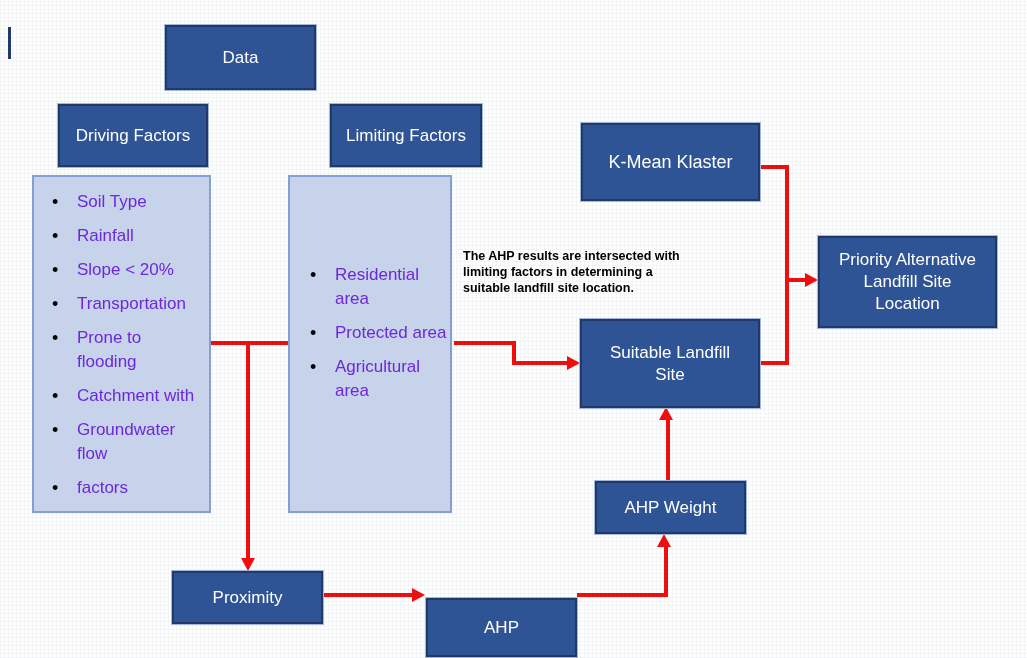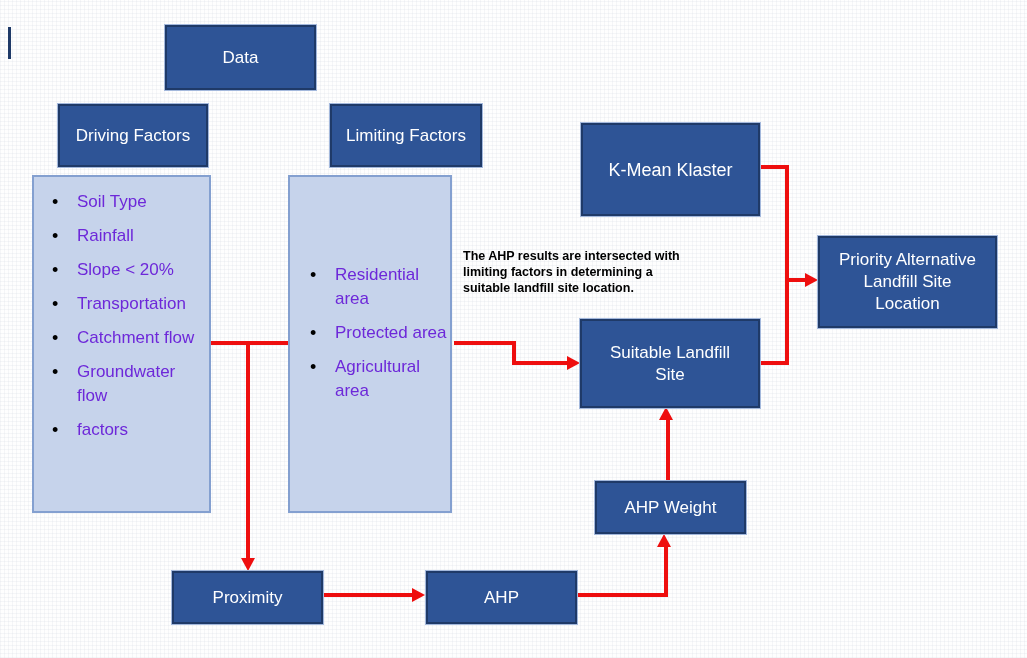--- a/index.html
+++ b/index.html
@@ -72,35 +72,36 @@
   <div class="abs darkbox" style="left:290px;top:104px;width:152px;height:63px;margin-left:40px;">
     <span>Limiting Factors</span>
   </div>
 
   <div class="abs lightbox" style="left:32px;top:175px;width:179px;height:338px;padding:13px 6px 0 10px;">
     <ul>
         <li>Soil Type</li>
         <li>Rainfall</li>
         <li>Slope &lt; 20%</li>
         <li>Transportation</li>
-        <li>Catchment flow</li>
+        <li>Prone to flooding</li>
+        <li>Catchment with</li>
         <li>Groundwater flow</li>
         <li>factors</li>
       </ul>
   </div>
 
   <div class="abs lightbox" style="left:288px;top:175px;width:164px;height:338px;padding:86px 0 0 12px;">
     <ul>
         <li>Residential area</li>
         <li>Protected area</li>
         <li>Agricultural area</li>
       </ul>
   </div>
 
-  <div class="abs darkbox" style="left:581px;top:123px;width:179px;height:93px;font-size:18px;">
+  <div class="abs darkbox" style="left:581px;top:123px;width:179px;height:78px;font-size:18px;">
     <span>K-Mean Klaster</span>
   </div>
 
   <div class="abs darkbox" style="left:580px;top:319px;width:180px;height:89px;padding:0 14px;">
     <span>Suitable Landfill Site</span>
   </div>
 
   <div class="abs annotation" style="left:463px;top:248px;width:240px;">The AHP results are intersected with limiting factors in determining a suitable landfill site location.</div>
 
   <div class="abs darkbox" style="left:818px;top:236px;width:179px;height:92px;padding:8px 10px;">
@@ -108,21 +109,21 @@
   </div>
 
   <div class="abs darkbox" style="left:172px;top:571px;width:151px;height:53px;">
     <span>Proximity</span>
   </div>
 
   <div class="abs darkbox" style="left:595px;top:481px;width:151px;height:53px;">
     <span>AHP Weight</span>
   </div>
 
-  <div class="abs darkbox" style="left:426px;top:571px;width:151px;height:53px;">
+  <div class="abs darkbox" style="left:426px;top:598px;width:151px;height:59px;">
     <span>AHP</span>
   </div>
 
   <div class="abs line" style="left:211px;top:341px;width:79px;height:4px;"></div>
 
   <div class="abs line" style="left:246px;top:341px;width:4px;height:218px;"></div>
   <div class="abs ah ah-down" style="left:241px;top:558px;"></div>
 
   <div class="abs line" style="left:454px;top:341px;width:62px;height:4px;"></div>
   <div class="abs line" style="left:512px;top:341px;width:4px;height:24px;"></div>

